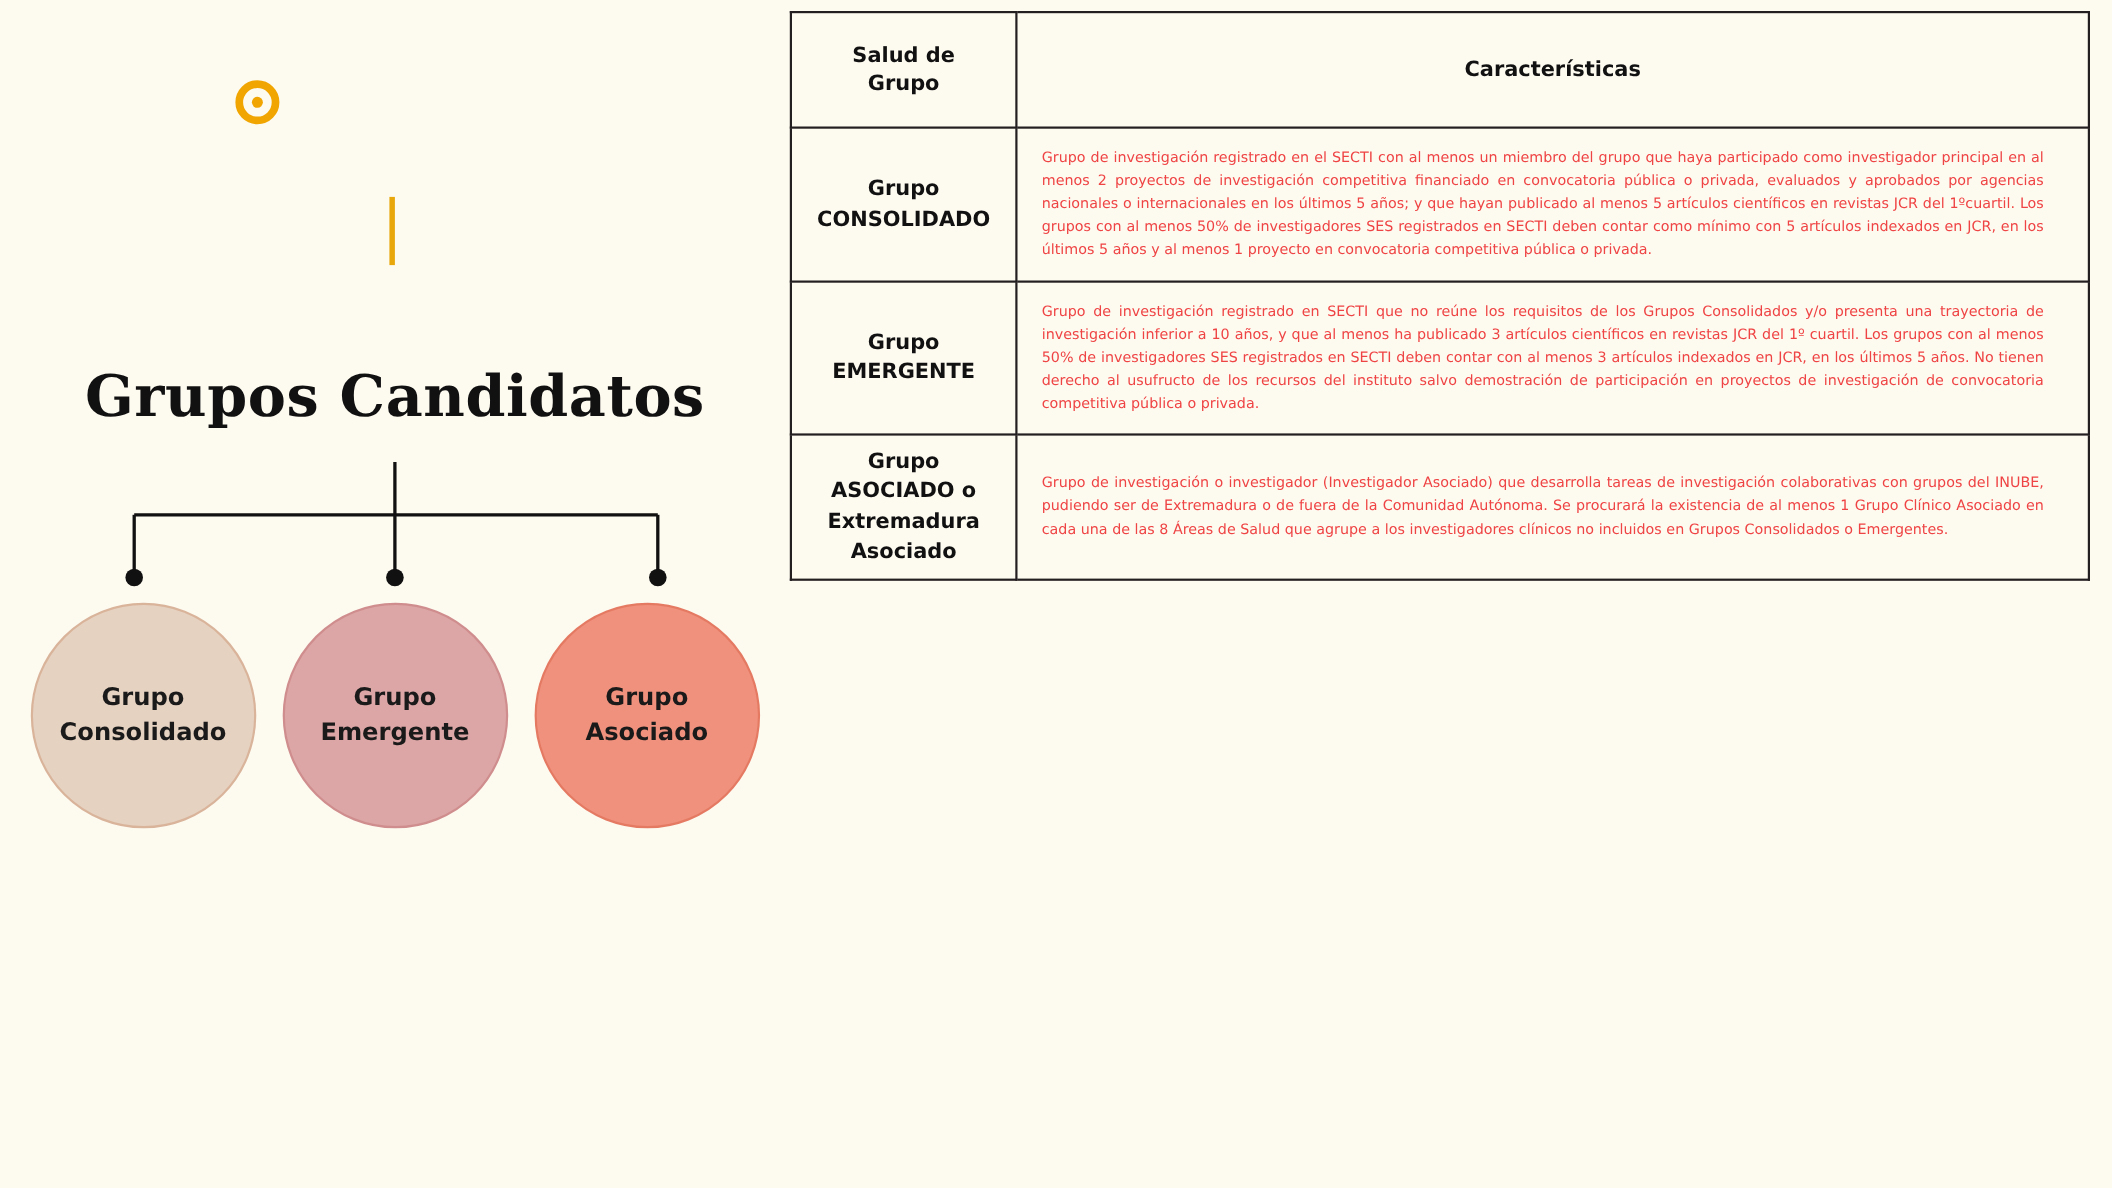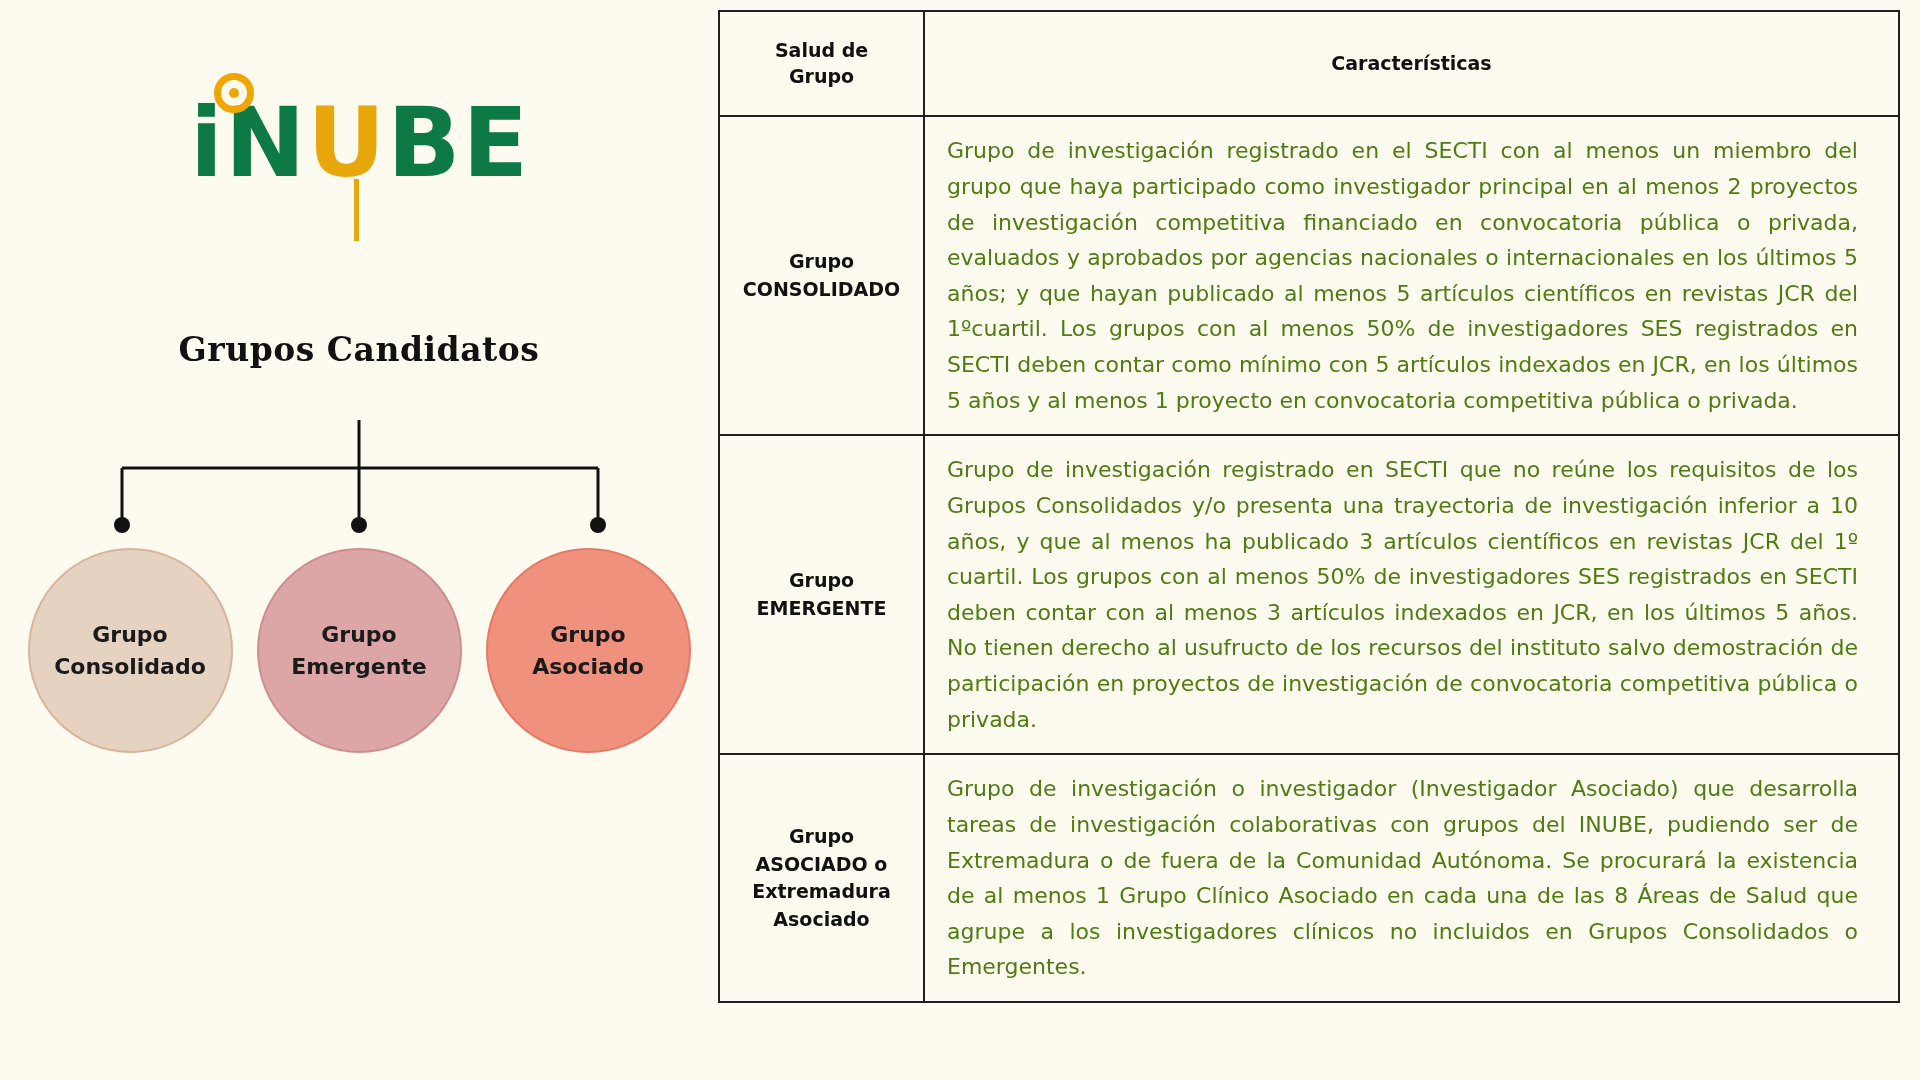--- a/index.html
+++ b/index.html
@@ -75,21 +75,21 @@
   }
 
   .panel-title {
     position: absolute;
     top: 330px;
     left: 0;
     width: 718px;
     text-align: center;
     font-family: "DejaVu Serif", serif;
     font-weight: bold;
-    font-size: 33px;
+    font-size: 52px;
     color: #111111;
     letter-spacing: 0.5px;
   }
 
   
   .connector {
     position: absolute;
     left: 0;
     top: 420px;
     width: 718px;
@@ -159,38 +159,37 @@
     font-family: "DejaVu Sans", sans-serif;
     font-weight: bold;
     font-size: 19px;
     color: #111;
     text-align: center;
     padding: 10px 8px;
     line-height: 1.45;
   }
   td.char-cell {
     font-family: "DejaVu Sans", sans-serif;
-    font-size: 22px;
-    color: #4d7c0f;
+    font-size: 13px;
+    color: #ef4444;
     text-align: justify;
     text-justify: inter-word;
     padding: 16px 40px 16px 22px;
     line-height: 1.62;
   }
 </style>
 </head>
 <body>
 
 <div id="page">
 
   <div class="left-panel">
 
     <div class="logo">
       <div class="logo-dot"></div>
-      <div class="logo-text"><span class="logo-green">iN</span><span class="logo-yellow">U</span><span class="logo-green">BE</span></div>
       <div class="logo-u-tail"></div>
     </div>
 
     <div class="panel-title">Grupos Candidatos</div>
 
     <svg class="connector" viewBox="0 0 718 130" width="718" height="130">
       <line x1="359" y1="0" x2="359" y2="48" stroke="#111111" stroke-width="3"></line>
       <line x1="122" y1="48" x2="598" y2="48" stroke="#111111" stroke-width="3"></line>
       <line x1="122" y1="48" x2="122" y2="100" stroke="#111111" stroke-width="3"></line>
       <line x1="359" y1="48" x2="359" y2="100" stroke="#111111" stroke-width="3"></line>

